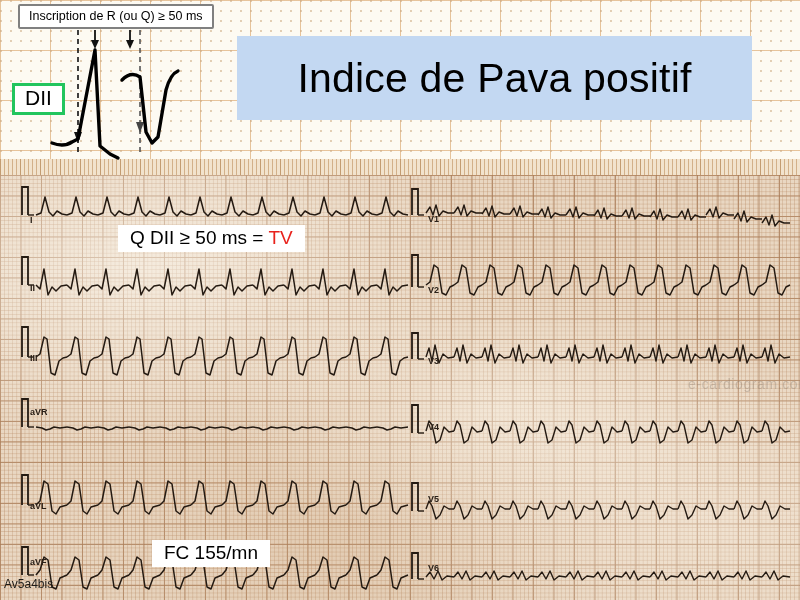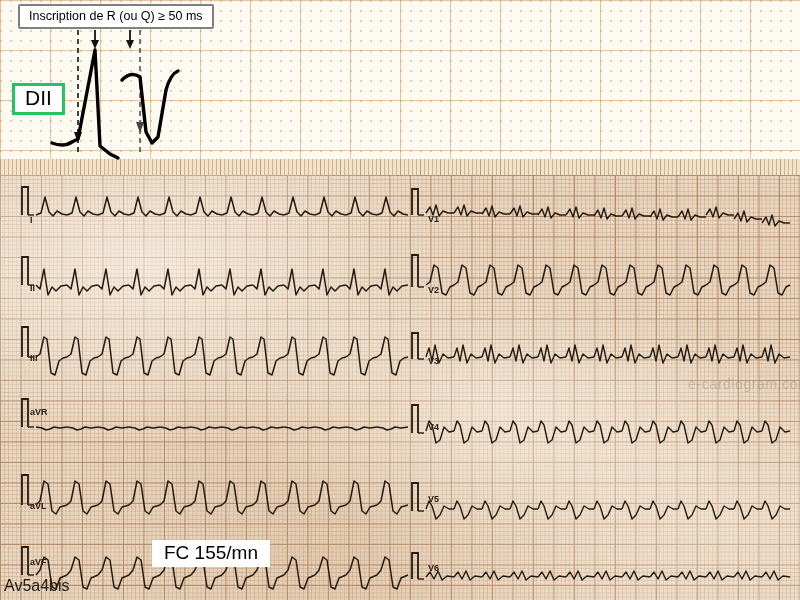--- a/index.html
+++ b/index.html
@@ -161,21 +161,21 @@
     color: rgba(120,105,95,0.30);
     letter-spacing: 0.6px;
     white-space: nowrap;
     z-index: 5;
   }
 
   
   #film-id {
     position: absolute;
     left: 4px; top: 577px;
-    font-size: 16px;
+    font-size: 12px;
     color: #1d1a16;
     white-space: nowrap;
     z-index: 7;
   }
 
   
   .lead-label {
     font-family: "Liberation Sans", sans-serif;
     font-size: 9px;
     fill: #2a2018;
@@ -213,20 +213,23 @@
 
     <path d="M 52,143 C 60,146 66,146 72,142 L 78,139 L 95,50 L 100,146 L 110,154 L 118,158" fill="none" stroke="#000000" stroke-width="3.4" stroke-linecap="round" stroke-linejoin="round"></path>
 
     <path d="M 122,80 C 128,74 134,73 140,77 L 146,132 L 152,143 L 158,137 L 166,90 C 169,79 173,73 178,71" fill="none" stroke="#000000" stroke-width="3.4" stroke-linecap="round" stroke-linejoin="round"></path>
   </svg>
 
   <div id="callout">Inscription de R (ou Q) ≥ 50 ms</div>
 
   <div id="dii-box">DII</div>
 
+  <div id="title-banner">
+    <span id="title-text">Indice de Pava positif</span>
+  </div>
 
   <div id="ecg-area">
     <div id="ecg-texture"></div>
 
     <svg id="traces-svg" viewBox="0 0 800 425">
       <defs>
 
         <g id="beatI">
           <path d="M0,0 L5,-2 L9,-18 L13,-3 L17,1 L21,-4 L26,-1 L31,0" fill="none" stroke="#241a12" stroke-width="1.5" stroke-linejoin="round"></path>
         </g>
@@ -501,20 +504,21 @@
             <use href="#beatV6" x="678" y="402"></use>
           <use href="#beatV6" x="706" y="402"></use>
             <use href="#beatV6" x="734" y="402"></use>
           <use href="#beatV6" x="762" y="402"></use>
         </g>
         <text class="lead-label" x="428" y="396">V6</text>
       </g>
     </svg>
   </div>
 
+  <div id="note-qdii" class="ecg-note"><span>Q DII ≥ 50 ms = </span><span class="hl">TV</span></div>
 
   <div id="note-fc" class="ecg-note">FC 155/mn</div>
 
   <div id="watermark">e-cardiogram.com</div>
 
   <div id="film-id">Av5a4bis</div>
 
 </div>
 
 </body></html>

